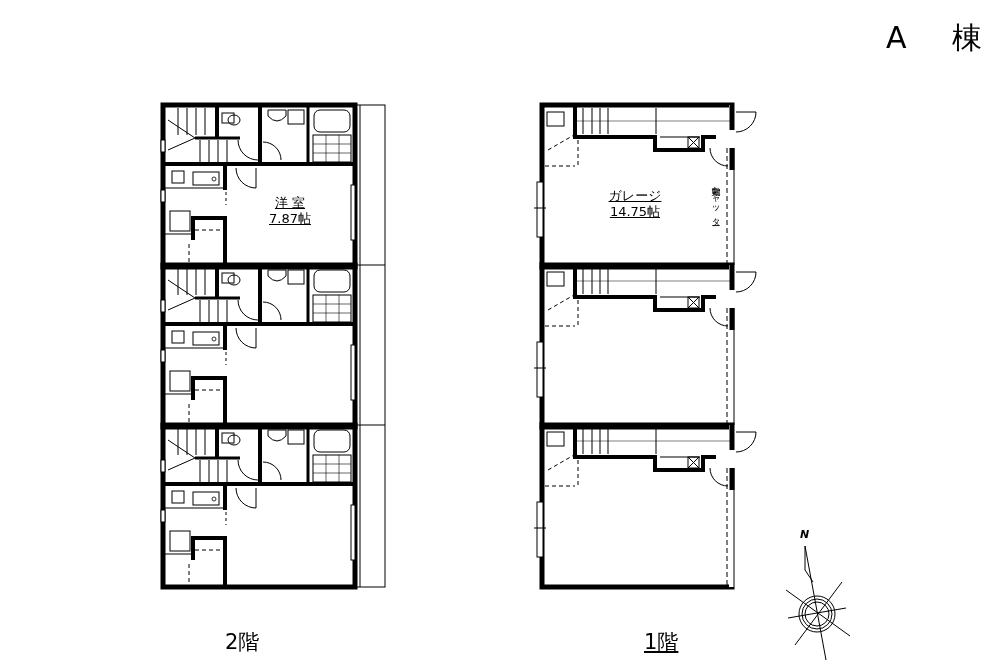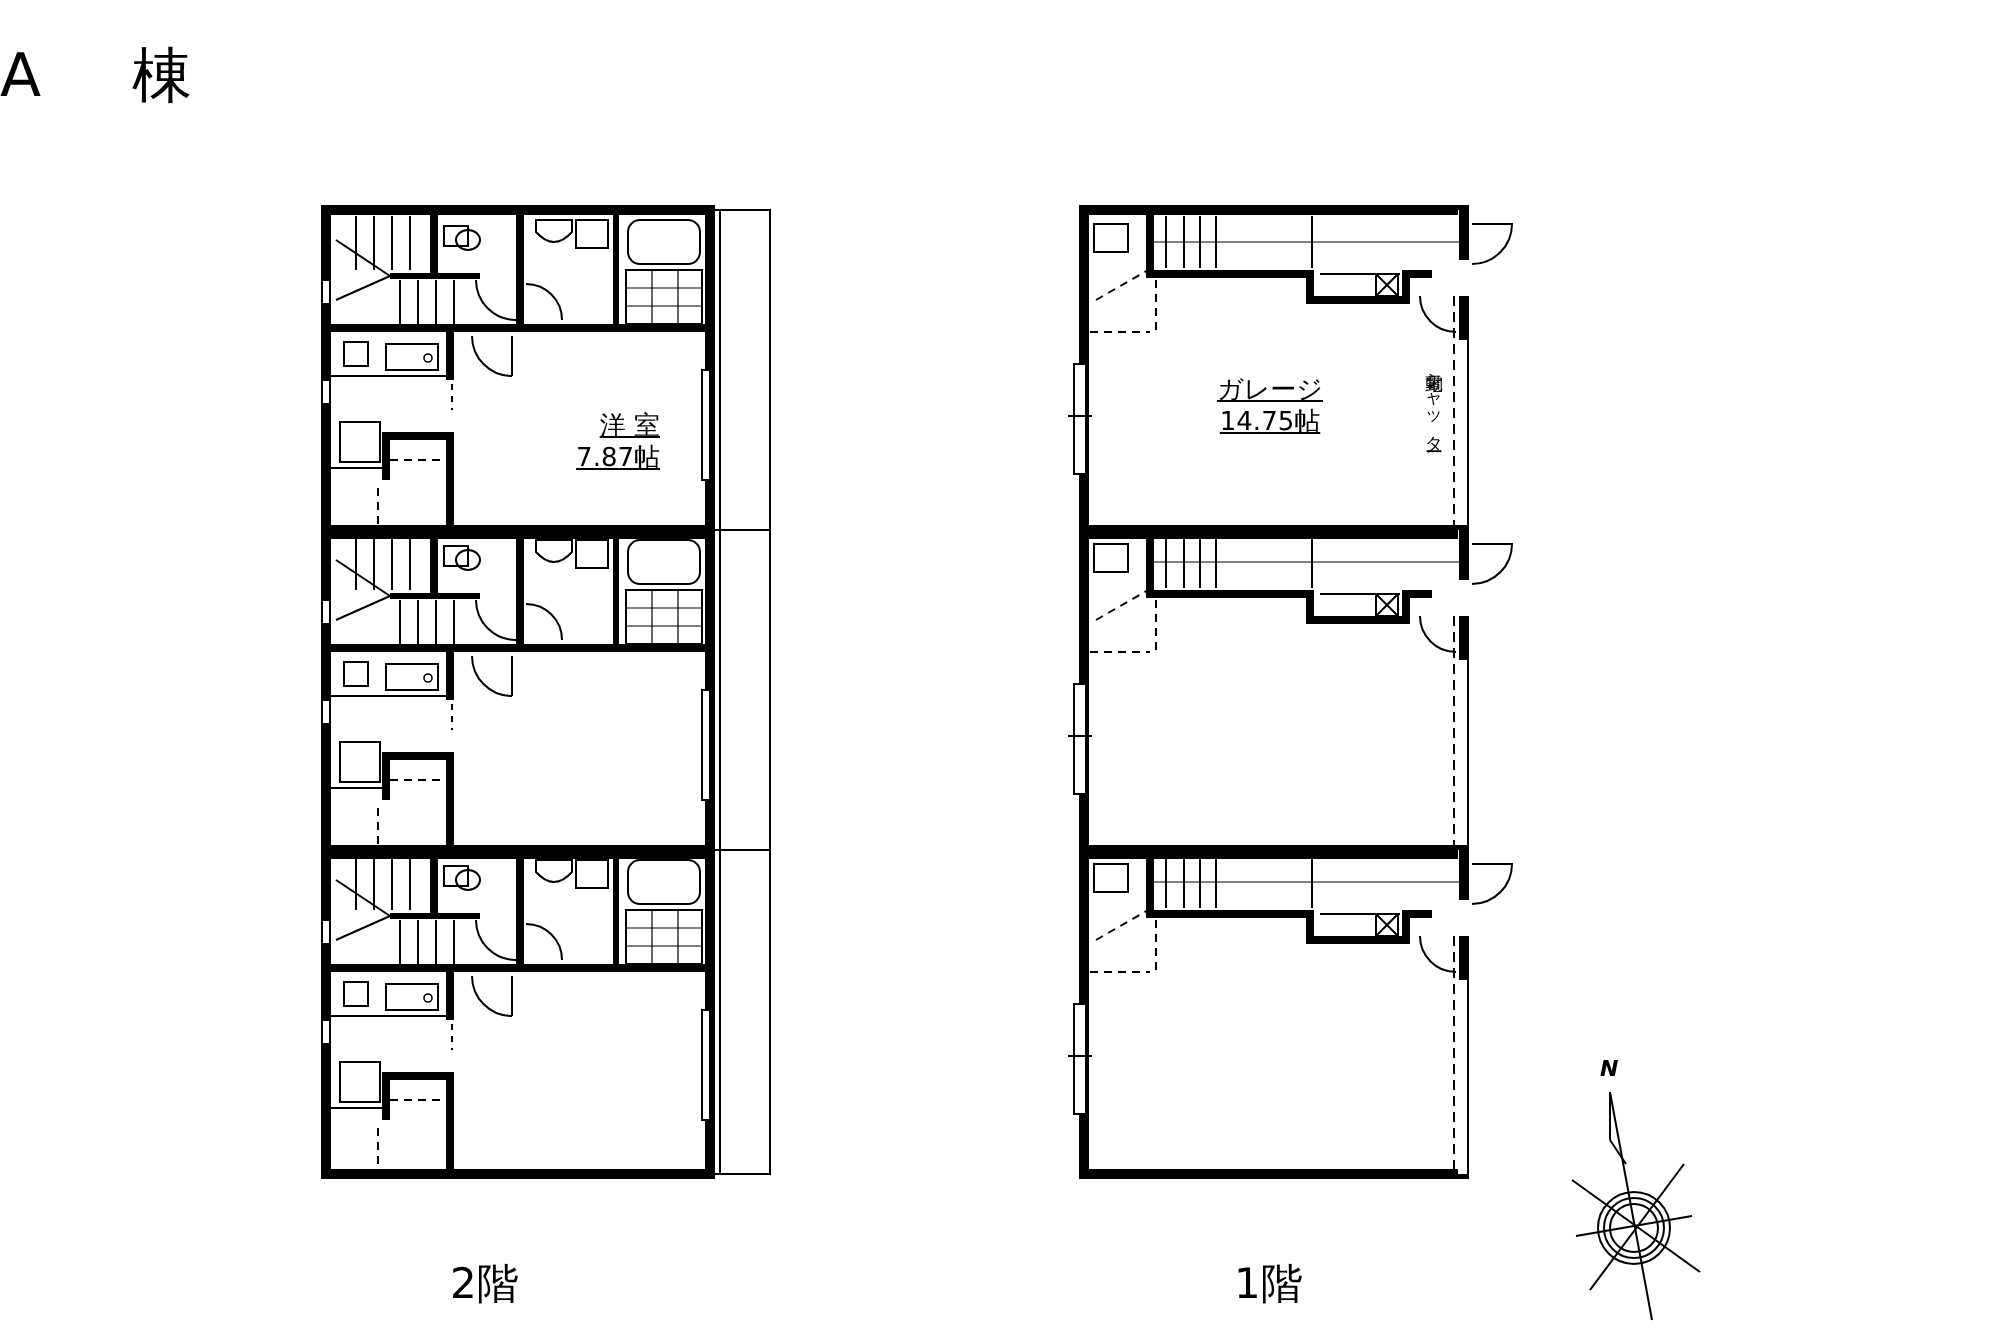--- a/index.html
+++ b/index.html
@@ -1,17 +1,17 @@
 <!DOCTYPE html>
 <html><head>
 <meta charset="utf-8">
 <style>
   html,body{margin:0;padding:0;background:#fff;}
   body{width:1000px;height:667px;position:relative;overflow:hidden;font-family:"DejaVu Sans","Liberation Sans",sans-serif;color:#000;}
-  .title{position:absolute;left:0;width:1000px;top:18px;text-align:left;font-size:30px;letter-spacing:18px;}
+  .title{position:absolute;left:0;width:1000px;top:18px;text-align:right;font-size:30px;letter-spacing:18px;}
   .floor-label{position:absolute;top:628px;font-size:21px;}
   .plan{position:absolute;left:0;top:0;}
   .room-label{position:absolute;font-size:13px;text-align:center;line-height:16px;text-decoration:underline;}
   .vert-label{position:absolute;font-size:9px;writing-mode:vertical-rl;line-height:10px;}
   .compass-n{position:absolute;left:800px;top:528px;font-size:11px;font-style:italic;font-weight:bold;}
 </style>
 </head>
 <body>
 
 <div class="title">A 棟</div>
@@ -82,21 +82,21 @@
     <line x1="226" y1="192" x2="226" y2="205" stroke-width="1" stroke-dasharray="3,3"></line>
 
     <rect x="351" y="185" width="4" height="55" fill="#fff" stroke-width="1"></rect>
     <rect x="161" y="190" width="4" height="12" fill="#fff" stroke-width="1"></rect>
     <rect x="161" y="140" width="4" height="12" fill="#fff" stroke-width="1"></rect>
   </g>
   <use href="#u2" y="160"></use>
   <use href="#u2" y="320"></use>
 </svg>
 
-<div class="room-label" style="left:250px;top:206px;width:80px;text-align:right;">
+<div class="room-label" style="left:250px;top:195px;width:80px;">
   <div>洋 室</div>
   <div>7.87帖</div>
 </div>
 
 <svg class="plan" width="1000" height="667" viewBox="0 0 1000 667">
   <g id="u1" stroke="#000">
     <rect x="542" y="105" width="190" height="162" fill="none" stroke-width="5"></rect>
     <line x1="732" y1="105" x2="732" y2="267" stroke="#fff" stroke-width="6"></line>
     <line x1="732" y1="105" x2="732" y2="130" stroke-width="5"></line>
     <line x1="732" y1="148" x2="732" y2="170" stroke-width="5"></line>
@@ -149,13 +149,13 @@
     <line x1="805" y1="546" x2="805" y2="570"></line>
     <line x1="805" y1="570" x2="813" y2="582"></line>
     <line x1="786" y1="590" x2="850" y2="636"></line>
     <line x1="842" y1="582" x2="795" y2="645"></line>
     <line x1="788" y1="618" x2="846" y2="608"></line>
   </g>
 </svg>
 <div class="compass-n">N</div>
 
 <div class="floor-label" style="left:225px;">2階</div>
-<div class="floor-label" style="left:617px;">1階</div>
+<div class="floor-label" style="left:644px;text-decoration:underline;">1階</div>
 
 </body></html>

